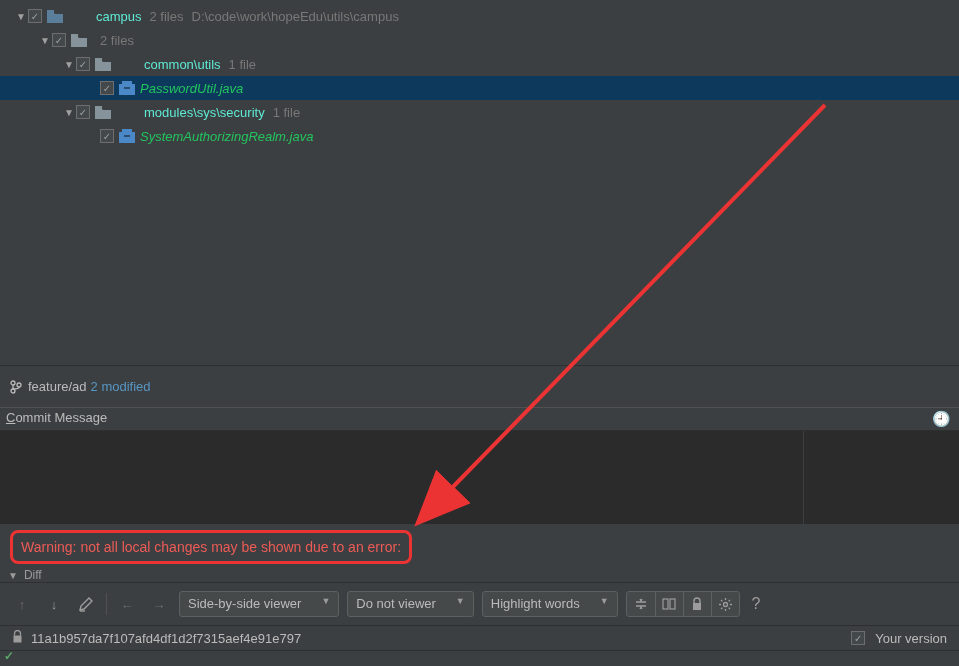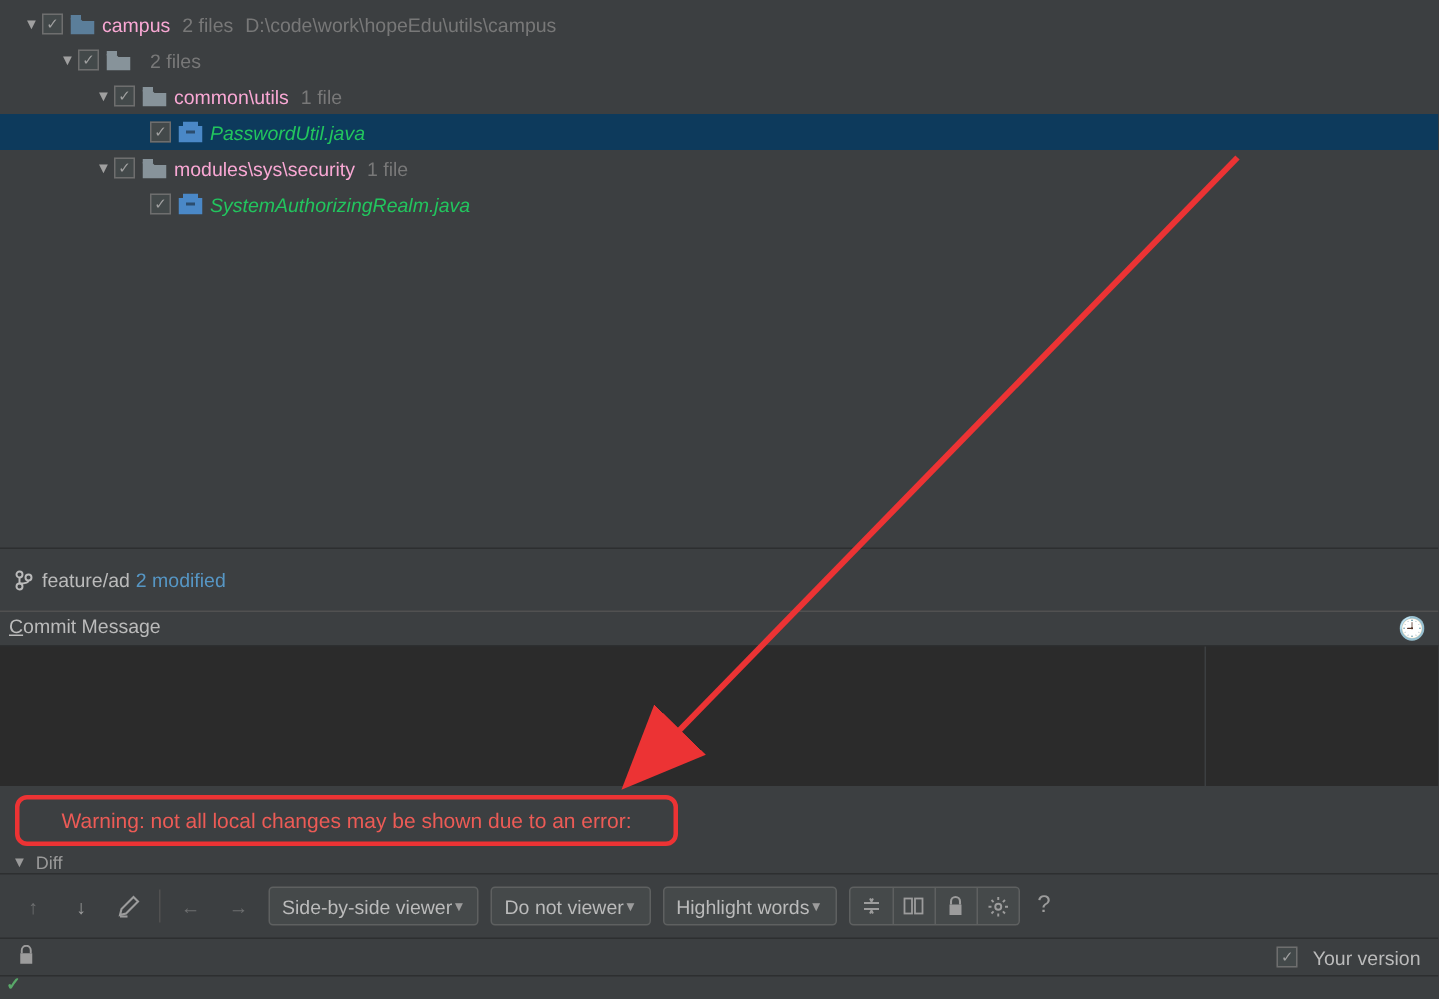--- a/index.html
+++ b/index.html
@@ -6,48 +6,48 @@
   body { background: #3c3f41; color: #bbbbbb; font-size: 13px; width: 959px; height: 666px; overflow: hidden; position: relative; }
 
   .tree { background: #3c3f41; padding-top: 4px; height: 365px; overflow: auto; }
   .tree-row { display: flex; align-items: center; height: 24px; white-space: nowrap; user-select: none; }
   .tree-row.selected { background: #0d3a5c; }
   .indent { display: inline-block; }
   .chevron { width: 14px; display: inline-flex; justify-content: center; color: #a0a0a0; font-size: 10px; cursor: pointer; }
   .chk { width: 14px; height: 14px; border: 1px solid #6e6e6e; background: #43494a; display: inline-flex; align-items: center; justify-content: center; margin-right: 4px; cursor: pointer; font-size: 10px; color: #a0a0a0; }
   .ficon { width: 18px; height: 16px; display: inline-flex; align-items: center; justify-content: center; margin-right: 4px; }
   .folder-svg { fill: #87939a; }
-  .label-main { color: #f9a8d4; }
+  .label-main { color: #5eead4; margin-left: 28px; }
   .label-link { color: #22c55e; font-style: italic; }
   .label-muted { color: #787878; margin-left: 8px; }
 
   .status-bar { height: 42px; border-top: 1px solid #2d2f30; padding: 0 10px; display: flex; align-items: center; gap: 4px; }
   .branch { color: #bbbbbb; display: flex; align-items: center; gap: 6px; }
   .modified-link { color: #5696c4; cursor: pointer; text-align: right; }
 
   .commit-section { border-top: 1px solid #515151; }
   .commit-header { display: flex; align-items: flex-start; justify-content: space-between; padding: 2px 8px 2px 6px; background: #3c3f41; }
   .commit-label { color: #bbbbbb; font-size: 13px; }
   .commit-label .ul { text-decoration: underline; }
   .history-icon { color: #9c9c9c; font-size: 15px; cursor: pointer; }
   .commit-body { height: 94px; background: #2b2b2b; border-top: 1px solid #2d2f30; display: flex; }
   .commit-left { flex: 1; border-right: 1px solid #3c3f41; }
   .commit-right { width: 155px; }
 
   .warning-wrap { padding: 6px 10px 4px 10px; background: #3c3f41; }
-  .warning-box { border: 3px solid #ec3334; border-radius: 8px; padding: 6px 28px; display: inline-block; }
+  .warning-box { border: 3px solid #ec3334; border-radius: 8px; padding: 6px 8px; display: inline-block; }
   .warning-text { color: #ec5b56; font-size: 14px; }
 
   .diff-header { display: flex; align-items: center; padding: 0 8px; gap: 6px; color: #9a9a9a; font-size: 12px; }
   .diff-chev { font-size: 10px; color: #9a9a9a; }
 
   .toolbar { display: flex; align-items: center; gap: 8px; padding: 8px 10px; border-top: 1px solid #2d2f30; border-bottom: 1px solid #2d2f30; }
   .tb-icon { width: 24px; height: 24px; display: inline-flex; align-items: center; justify-content: center; color: #9c9c9c; cursor: pointer; border-radius: 3px; }
   .tb-sep { width: 1px; height: 22px; background: #515151; }
-  .dropdown { background: #45494a; border: 1px solid #5e6060; border-radius: 3px; padding: 4px 8px; display: flex; align-items: center; gap: 0; color: #bbbbbb; cursor: pointer; height: 26px; }
+  .dropdown { background: #45494a; border: 1px solid #5e6060; border-radius: 3px; padding: 4px 8px; display: flex; gap: 20px; color: #bbbbbb; cursor: pointer; height: 26px; }
   .dd-tri { font-size: 9px; color: #9c9c9c; }
   .tb-group { display: flex; background: #45494a; border: 1px solid #5e6060; border-radius: 3px; overflow: hidden; height: 26px; }
   .tb-group .tb-icon { border-radius: 0; width: 28px; }
   .tb-group .tb-icon + .tb-icon { border-left: 1px solid #5e6060; }
   .help-icon { color: #9c9c9c; font-size: 16px; cursor: pointer; margin-left: 4px; }
 
   .hash-row { display: flex; align-items: center; justify-content: space-between; padding: 4px 12px; background: #3c3f41; }
   .hash-left { display: flex; align-items: center; gap: 8px; color: #bbbbbb; }
   .lock-icon { color: #9c9c9c; }
   .your-ver { display: flex; align-items: center; gap: 6px; color: #bbbbbb; }
@@ -235,20 +235,21 @@
 </div>
 
 <div class="hash-row">
   <span class="hash-left">
     <span class="lock-icon">
       <svg width="11" height="13" viewBox="0 0 11 13">
           <rect x="1.5" y="5.5" width="8" height="7" fill="#9c9c9c"></rect>
           <path d="M2.5 5.5V3.5a3 3 0 016 0v2" fill="none" stroke="#9c9c9c" stroke-width="1.3"></path>
         </svg>
     </span>
+    <span>11a1b957da7f107afd4df1d2f7315aef4e91e797</span>
   </span>
   <span class="your-ver">
     <span class="chk">✓</span>
     <span>Your version</span>
   </span>
 </div>
 
 <div class="bottom-strip">
   <span class="green-tick">✓</span>
 </div>

